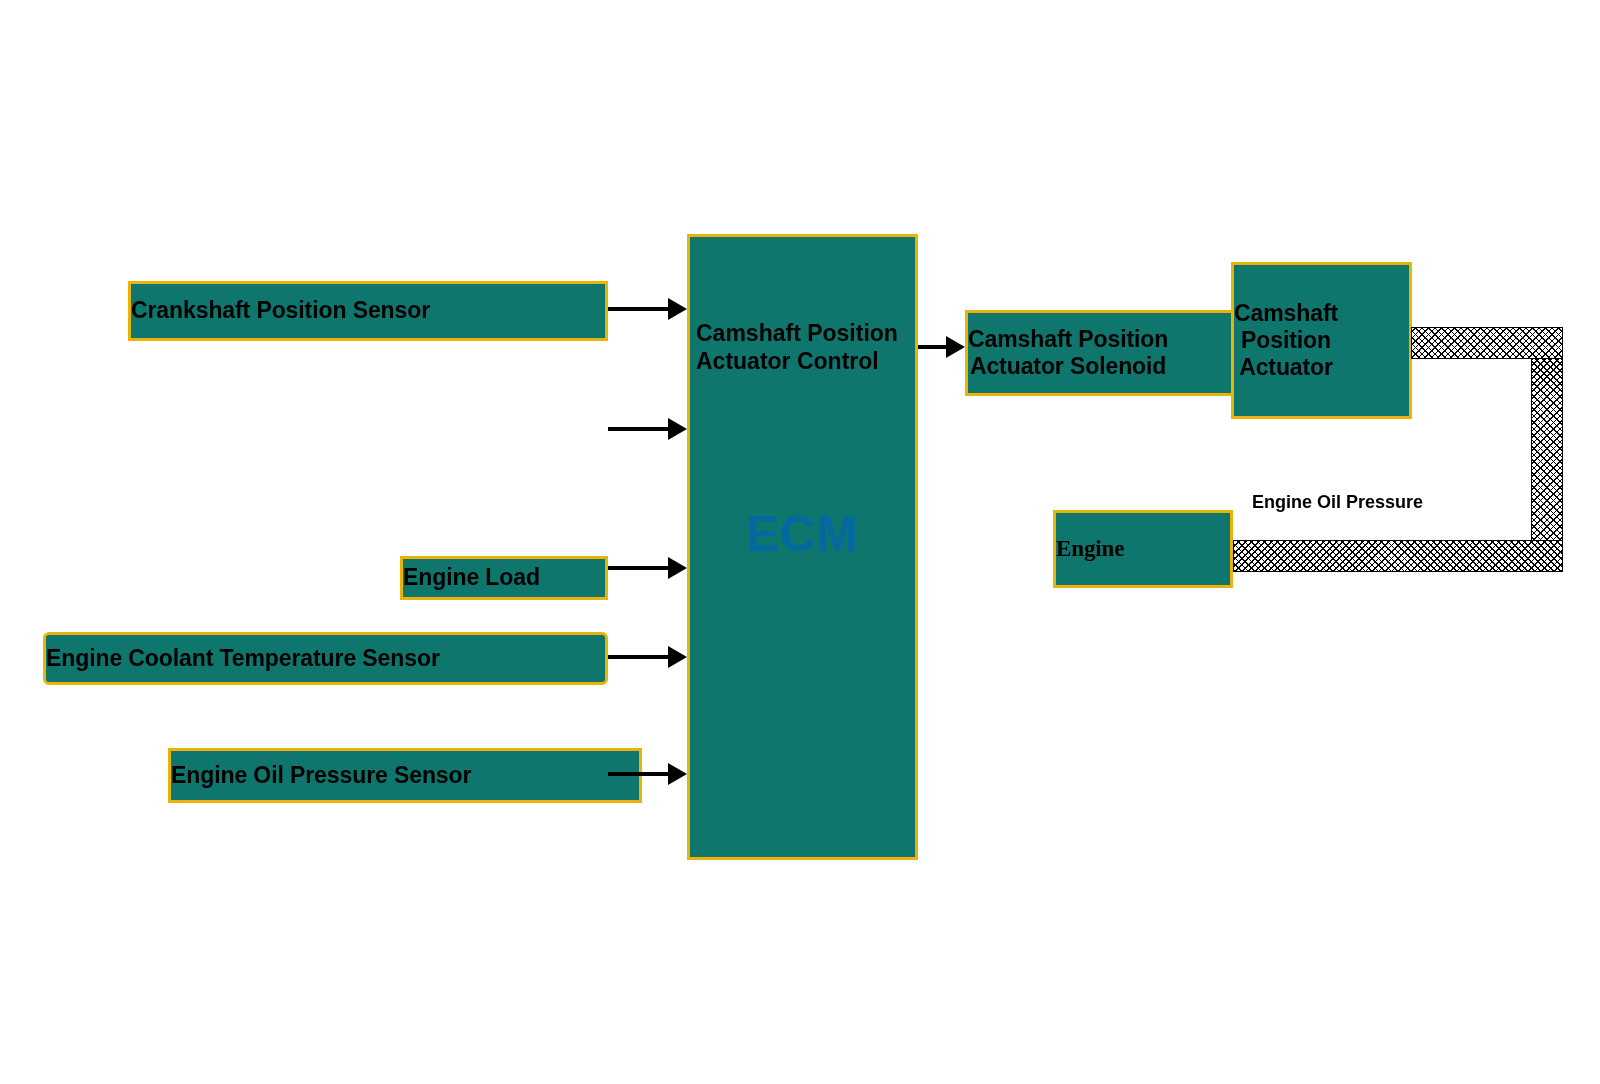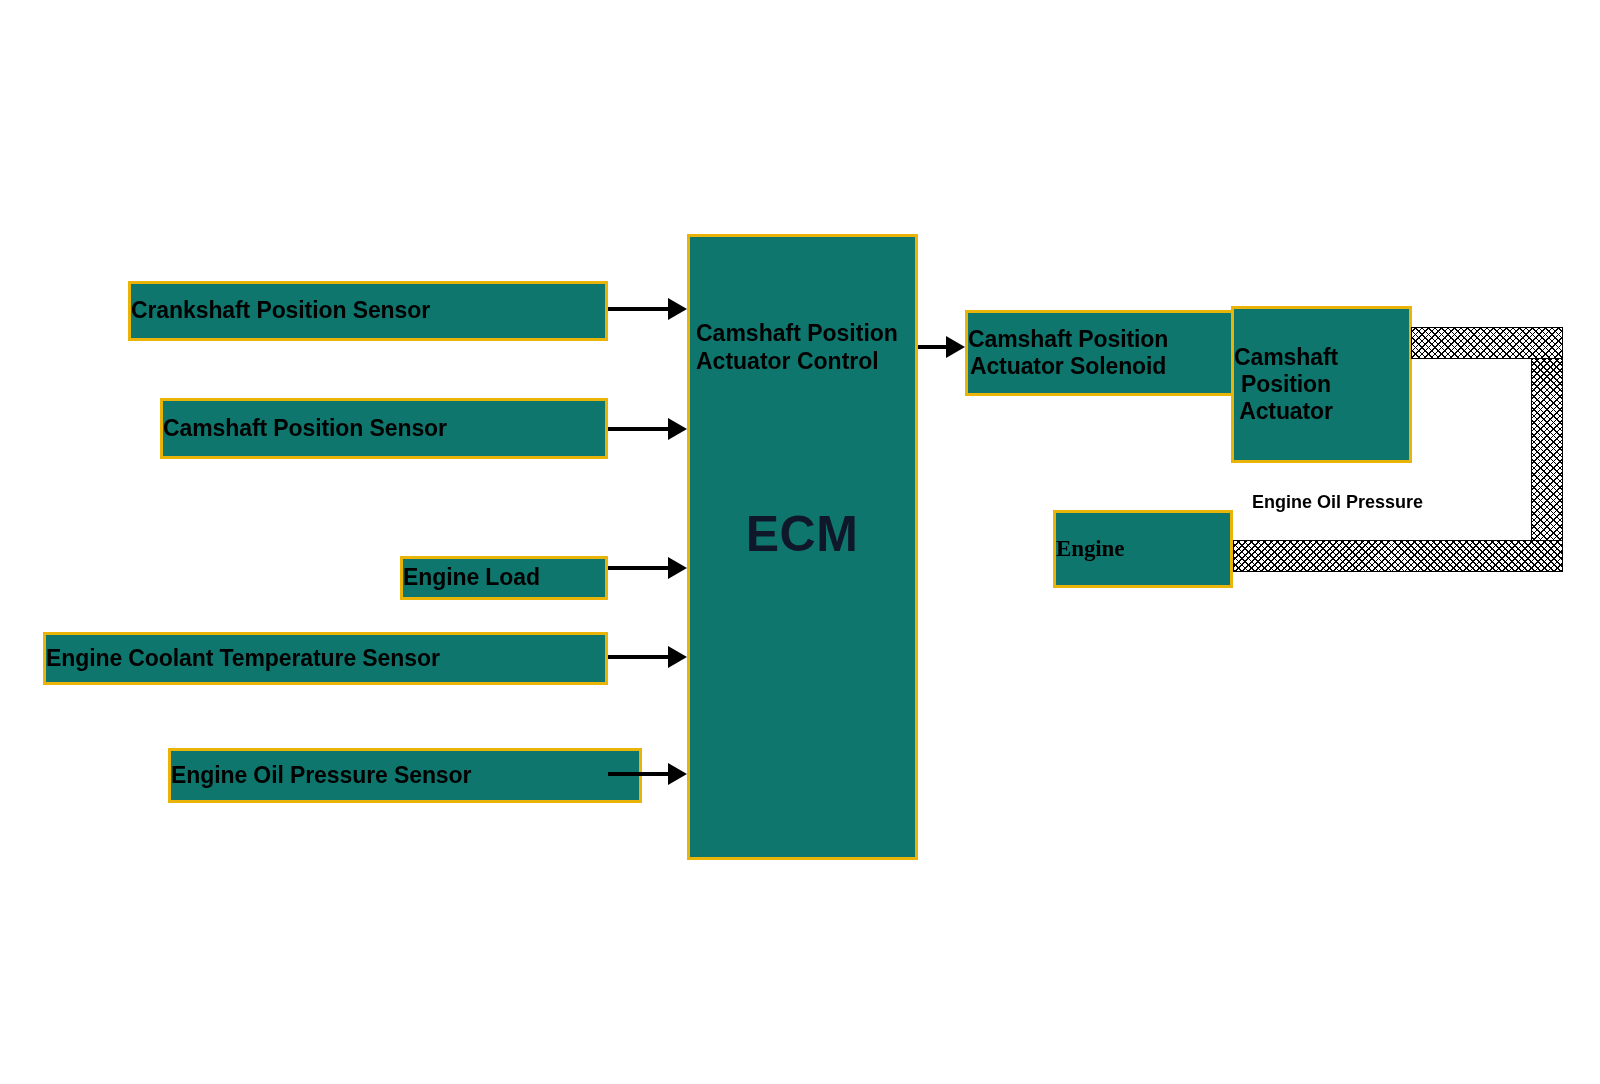--- a/index.html
+++ b/index.html
@@ -53,21 +53,21 @@
   }
   .ecm-word {
     position: absolute;
     left: 687px;
     top: 505px;
     width: 230px;
     text-align: center;
     font-size: 50px;
     font-weight: bold;
     letter-spacing: 0.5px;
-    color: #0f172a;
+    color: #0369a1;
   }
   
   .arrow-line {
     position: absolute;
     height: 4px;
     background: #000000;
   }
   .arrow-head {
     position: absolute;
     width: 0;
@@ -89,29 +89,26 @@
 </style>
 </head>
 <body>
 
 <div id="canvas">
 
   <div class="box" style="left:128px; top:281px; width:480px; height:60px;">
     <span>Crankshaft Position Sensor</span>
   </div>
 
-  <div class="box" style="left:160px; top:398px; width:448px; height:61px;">
-    <span>Camshaft Position Sensor</span>
-  </div>
 
   <div class="box" style="left:400px; top:543px; width:208px; height:44px;margin-top:13px;">
     <span>Engine Load</span>
   </div>
 
-  <div class="box" style="left:43px; top:632px; width:565px; height:53px;">
+  <div class="box" style="left:43px; top:632px; width:565px; height:53px;border-radius:6px;">
     <span>Engine Coolant Temperature Sensor</span>
   </div>
 
   <div class="box" style="left:134px; top:748px; width:474px; height:55px;margin-left:34px;">
     <span>Engine Oil Pressure Sensor</span>
   </div>
 
   <div class="arrow-line" style="left:608px; top:307px; width:60px;"></div>
   <div class="arrow-head" style="left:668px; top:298px;"></div>
 
@@ -135,21 +132,21 @@
   <div class="ecm-word">ECM</div>
 
   <div class="arrow-line" style="left:918px; top:345px; width:28px;"></div>
   <div class="arrow-head" style="left:946px; top:336px;"></div>
 
   <div class="box" style="left:965px; top:310px; width:295px; height:86px; font-size:23px;">
     <span style="white-space:pre-line;">Camshaft Position
 Actuator Solenoid</span>
   </div>
 
-  <div class="box" style="left:1231px; top:262px; width:181px; height:157px; font-size:23px;margin-top:44px;">
+  <div class="box" style="left:1231px; top:262px; width:181px; height:157px; font-size:23px;">
     <span style="white-space:pre-line;">Camshaft
 Position
 Actuator</span>
   </div>
 
   <div class="box" style="left:1053px; top:510px; width:180px; height:78px;font-family:Liberation Serif, serif;">
     <span>Engine</span>
   </div>
 
   <div class="pipe" style="left:1531px; top:327px; width:32px; height:245px;"></div>

